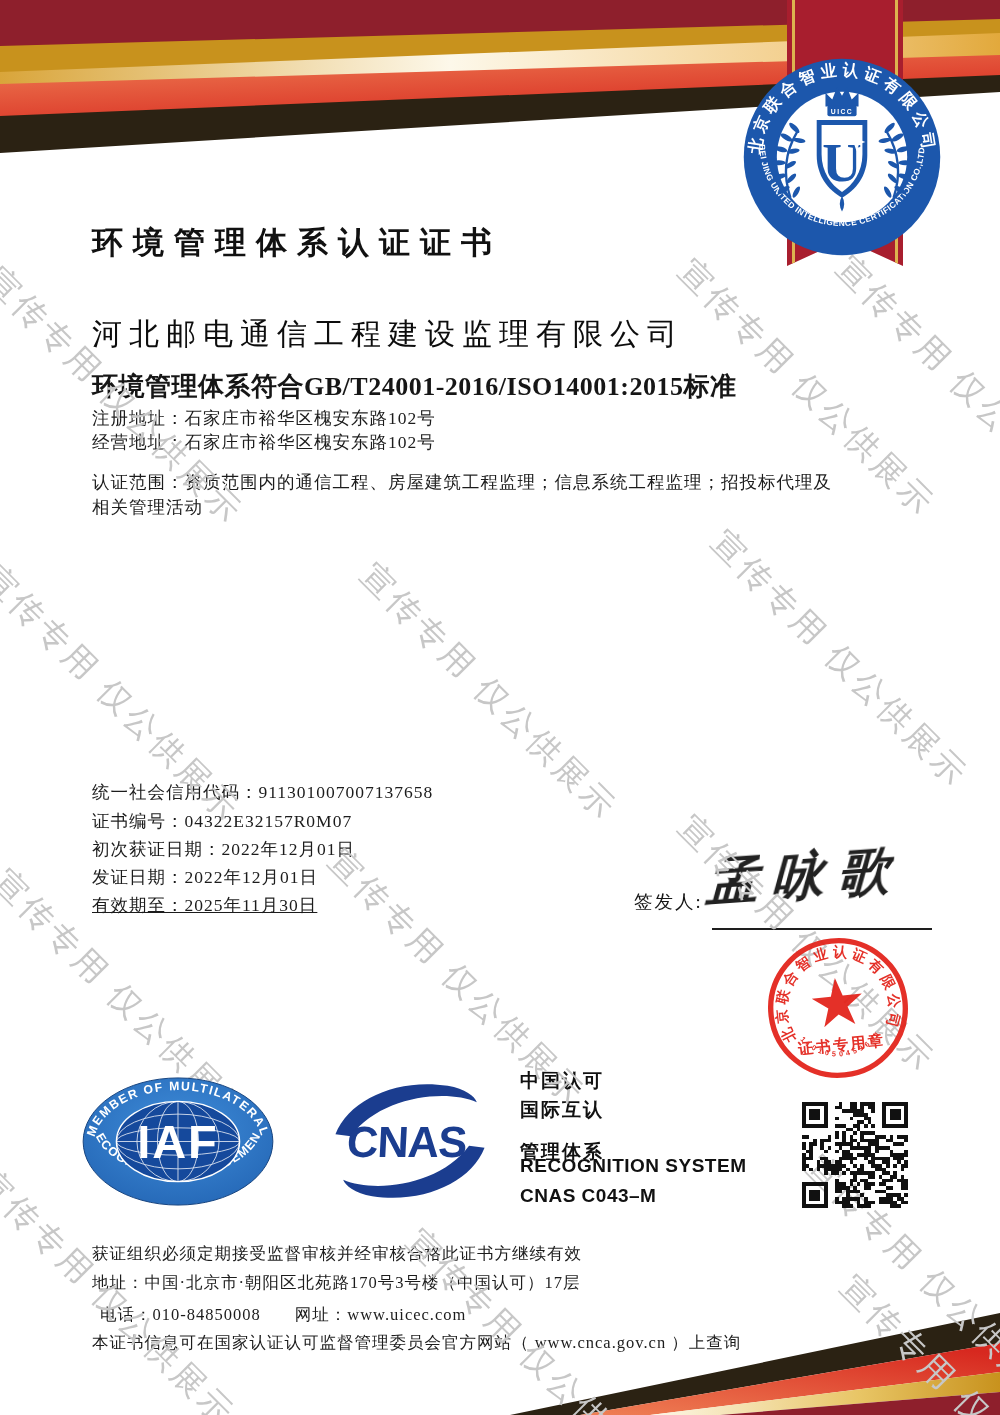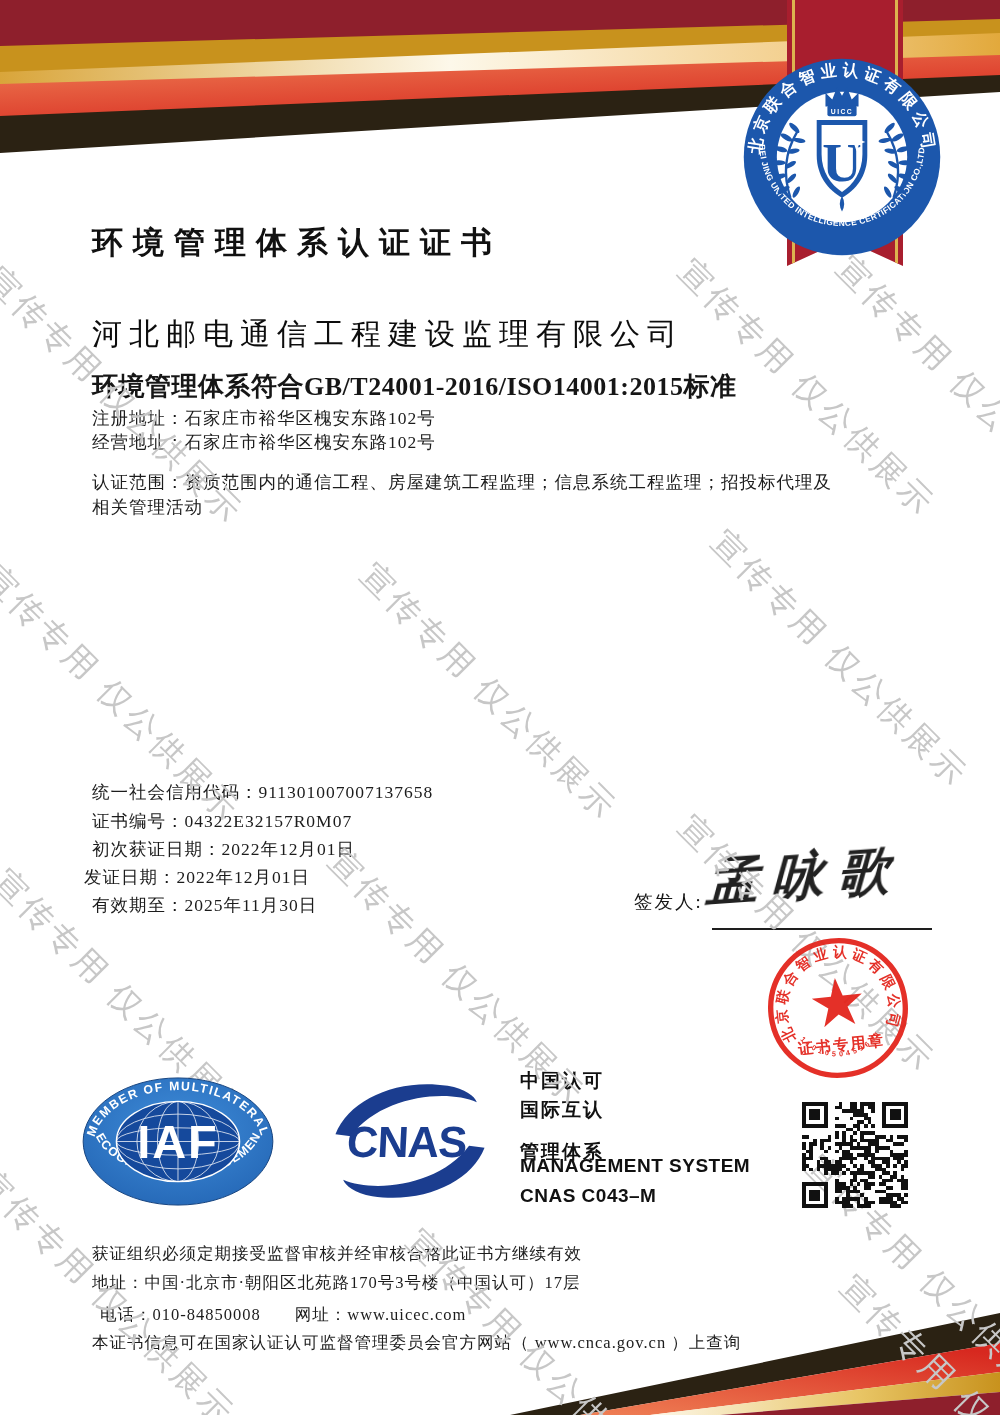--- a/index.html
+++ b/index.html
@@ -14,22 +14,22 @@
   .standard{left:92px;top:369px;font-size:26px;font-weight:bold;letter-spacing:0.5px;}
   .bodyline{font-size:17.5px;letter-spacing:1px;color:#1c1c1c;}
   .addr1{left:92px;top:406px;}
   .addr2{left:92px;top:430px;}
   .scope1{left:92px;top:470px;}
   .scope2{left:92px;top:495px;}
   .cred{font-size:17.5px;letter-spacing:1px;color:#1c1c1c;}
   .cred1{left:92px;top:780px;}
   .cred2{left:92px;top:809px;}
   .cred3{left:92px;top:837px;}
-  .cred4{left:84px;top:865px;}
-  .cred5{left:92px;top:893px;}
+  .cred4{left:92px;top:865px;}
+  .cred5{left:92px;top:893px;text-decoration:underline;}
   .issuer-label{left:634px;top:889px;font-size:18.5px;letter-spacing:2px;}
   .signature{left:706px;top:842px;font-size:52px;font-weight:bold;font-style:italic;
              letter-spacing:14px;color:#222;transform:rotate(-4deg) skewX(-6deg);filter:blur(.3px);}
   .sig-line{left:712px;top:928px;width:220px;height:2px;background:#1e1e1e;}
   .accr-cjk{font-family:"Liberation Sans","DejaVu Sans",sans-serif;font-weight:bold;font-size:19px;letter-spacing:2px;color:#111;}
   .accr-en{font-family:"Liberation Sans","DejaVu Sans",sans-serif;font-weight:bold;font-size:19px;letter-spacing:0.5px;color:#111;}
   .ac1{left:520px;top:1068px;} .ac2{left:520px;top:1097px;} .ac3{left:520px;top:1126px;margin-top:13px;}
   .ac4{left:520px;top:1155px;} .ac5{left:520px;top:1185px;}
   .foot{font-size:16.5px;letter-spacing:1px;color:#1c1c1c;}
   .f1{left:92px;top:1243px;} .f2{left:92px;top:1272px;} .f3{left:100px;top:1304px;} .f4{left:92px;top:1332px;}
@@ -225,21 +225,21 @@
   <svg class="abs layer-content" style="left:327px;top:1080px;" width="166" height="122" viewBox="0 0 170 126">
     <path d="M8,56 C22,20 72,-2 124,6 C142,9 152,17 154,23 C122,9 54,17 24,58 Z" fill="#1b3d8f"></path>
     <path d="M162,70 C148,106 98,128 46,120 C28,117 18,109 16,103 C48,117 116,109 146,68 Z" fill="#1b3d8f"></path>
     <text x="85" y="80" text-anchor="middle" font-family="Liberation Sans, DejaVu Sans, sans-serif" font-size="45" font-weight="bold" fill="#1b3d8f" letter-spacing="-1" transform="skewX(-3)">CNAS</text>
   </svg>
 
   <div class="layer-content">
     <div class="t accr-cjk ac1">中国认可</div>
     <div class="t accr-cjk ac2">国际互认</div>
     <div class="t accr-cjk ac3">管理体系</div>
-    <div class="t accr-en ac4">MANAGEMENT SYSTEM</div>
+    <div class="t accr-en ac4">RECOGNITION SYSTEM</div>
     <div class="t accr-en ac5">CNAS C043–M</div>
   </div>
 
   <svg id="qr" class="abs layer-content" style="left:800px;top:1102px;fill:#111;shape-rendering:crispEdges;" width="110" height="106" viewBox="0 0 29 29">
       <rect x="0" y="0" width="7" height="1"></rect>
       <rect x="0" y="6" width="7" height="1"></rect>
       <rect x="0" y="0" width="1" height="7"></rect>
       <rect x="6" y="0" width="1" height="7"></rect>
       <rect x="2" y="2" width="3" height="3"></rect>
       <rect x="22" y="0" width="7" height="1"></rect>

